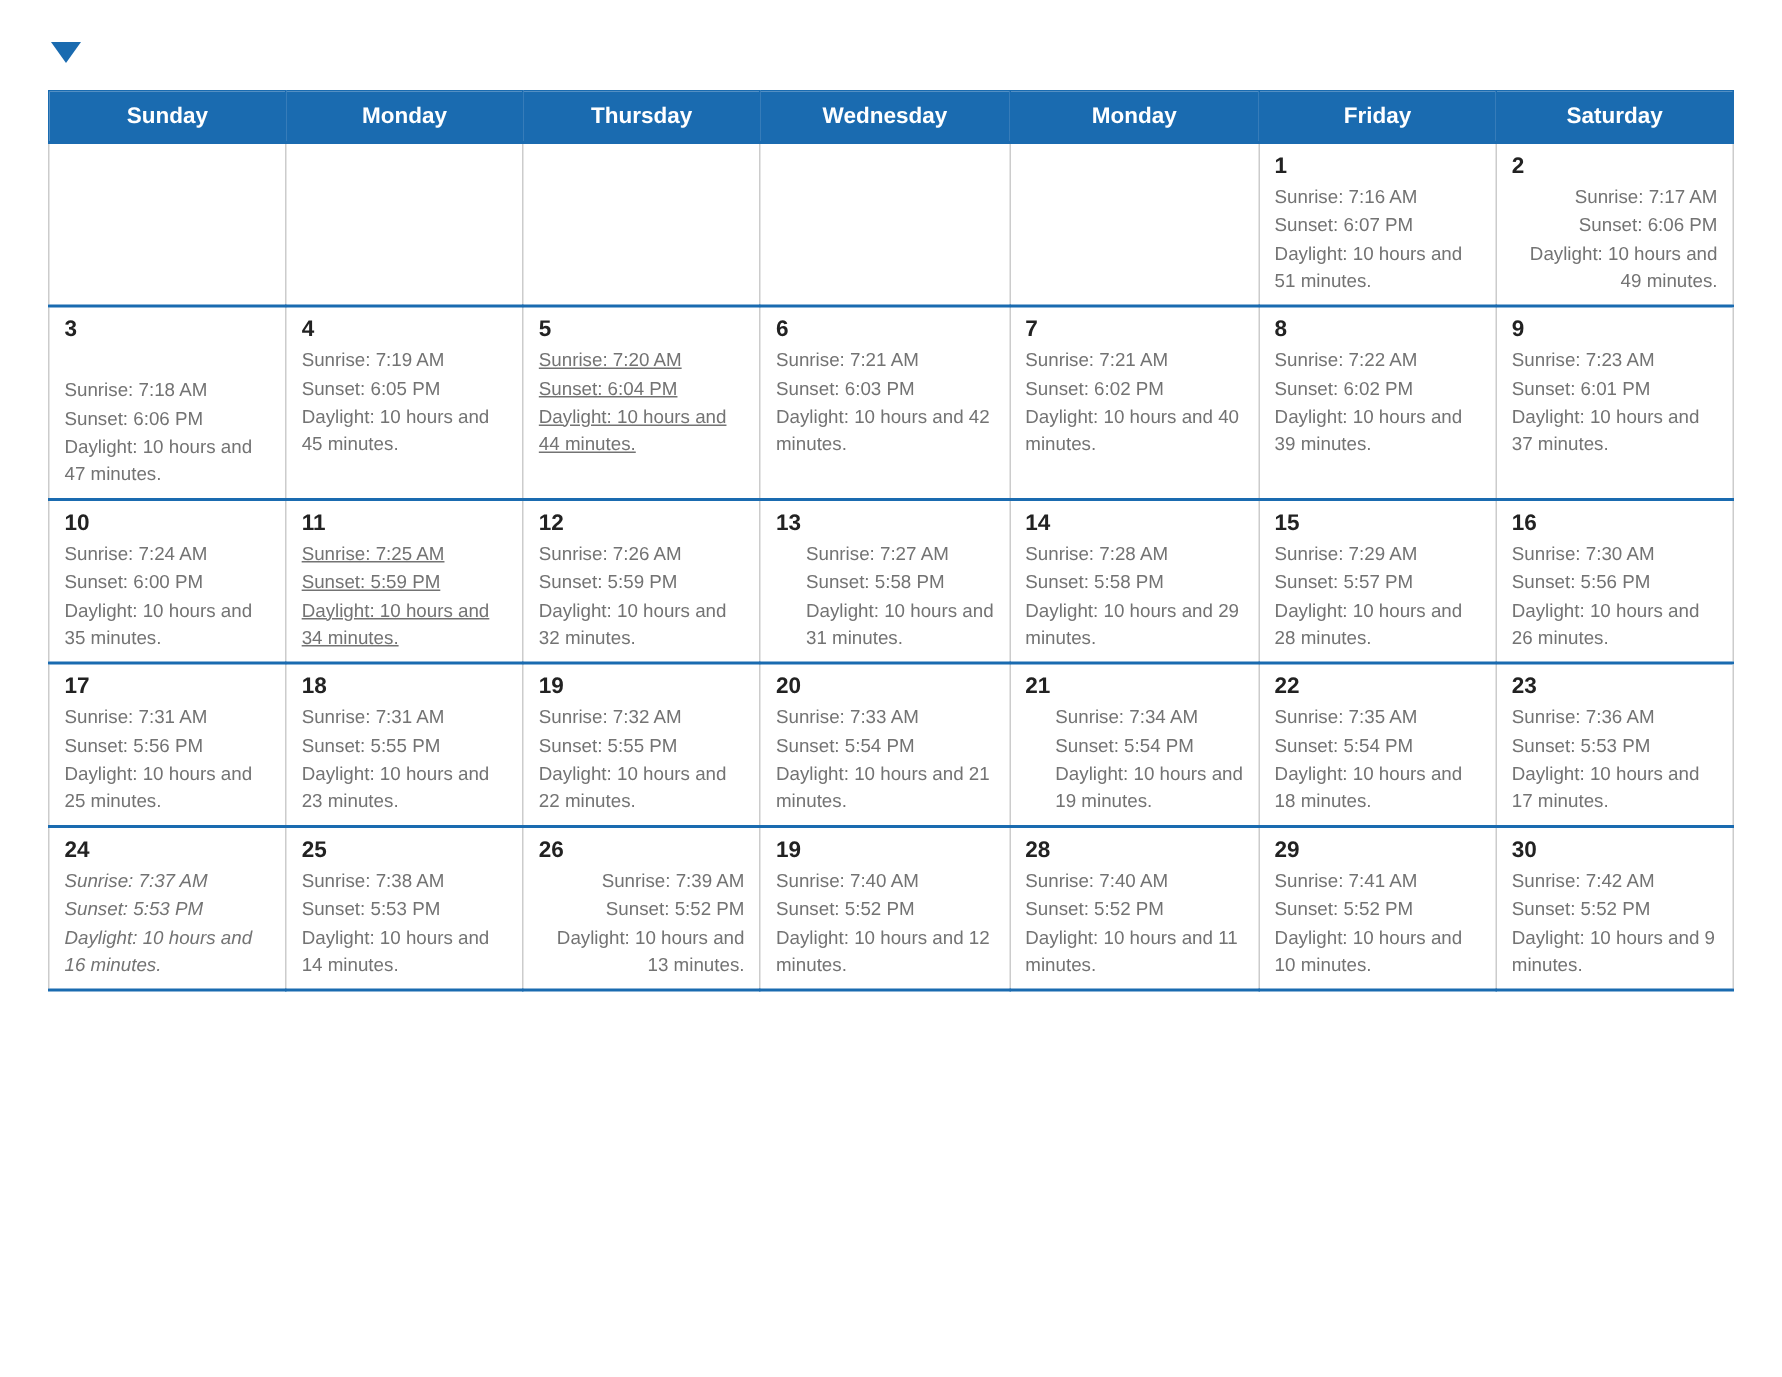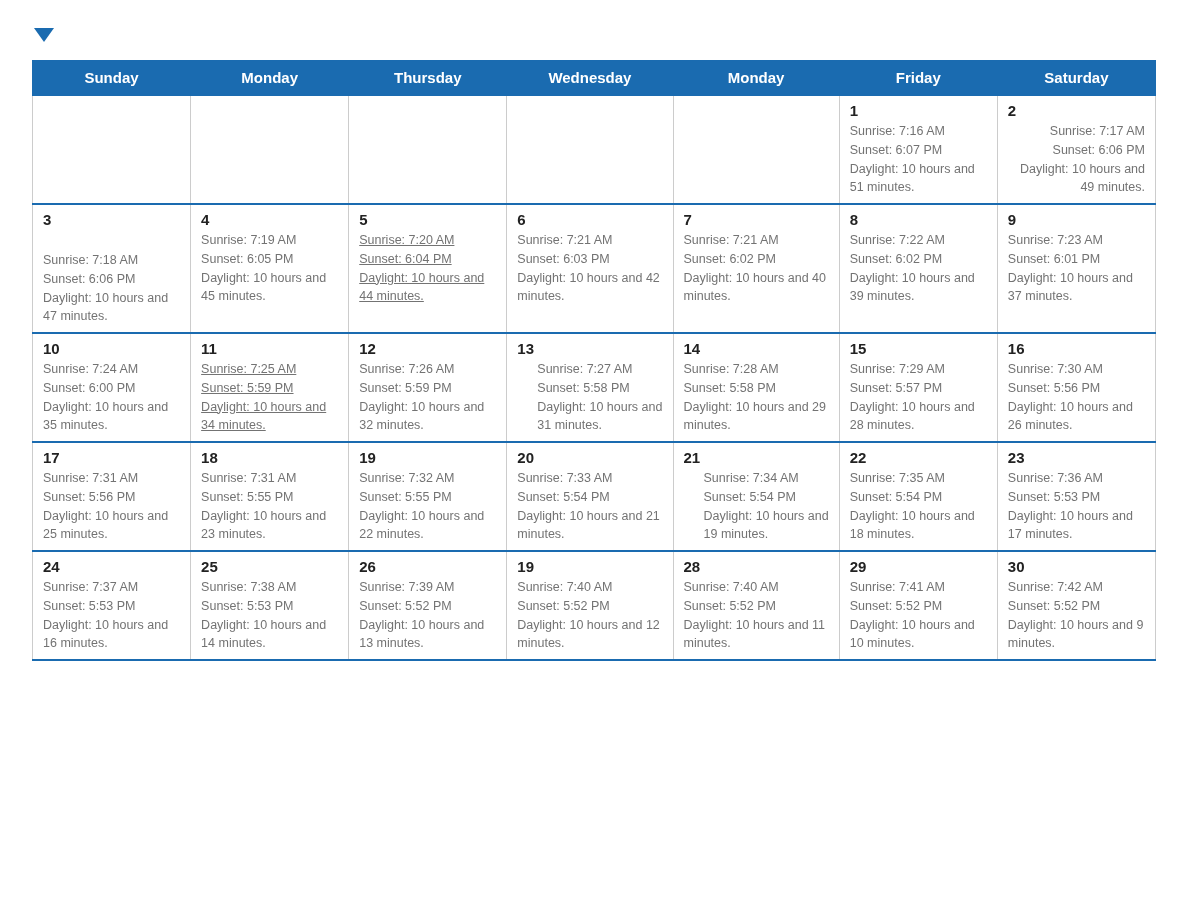--- a/index.html
+++ b/index.html
@@ -275,33 +275,33 @@
         <td>
           <span class="day-num">23</span>
           <div class="day-info" style="white-space: pre-line;">Sunrise: 7:36 AM
 Sunset: 5:53 PM
 Daylight: 10 hours and 17 minutes.</div>
         </td>
       </tr>
       <tr>
         <td>
           <span class="day-num">24</span>
-          <div class="day-info" style="white-space: pre-line;">Sunrise: 7:37 AM
+          <div class="day-info" style="white-space: pre-line; font-style: italic;">Sunrise: 7:37 AM
 Sunset: 5:53 PM
 Daylight: 10 hours and 16 minutes.</div>
         </td>
         <td>
           <span class="day-num">25</span>
           <div class="day-info" style="white-space: pre-line;">Sunrise: 7:38 AM
 Sunset: 5:53 PM
 Daylight: 10 hours and 14 minutes.</div>
         </td>
         <td>
           <span class="day-num">26</span>
-          <div class="day-info" style="white-space: pre-line;">Sunrise: 7:39 AM
+          <div class="day-info" style="white-space: pre-line; text-align: right;">Sunrise: 7:39 AM
 Sunset: 5:52 PM
 Daylight: 10 hours and 13 minutes.</div>
         </td>
         <td>
           <span class="day-num">19</span>
           <div class="day-info" style="white-space: pre-line;">Sunrise: 7:40 AM
 Sunset: 5:52 PM
 Daylight: 10 hours and 12 minutes.</div>
         </td>
         <td>

